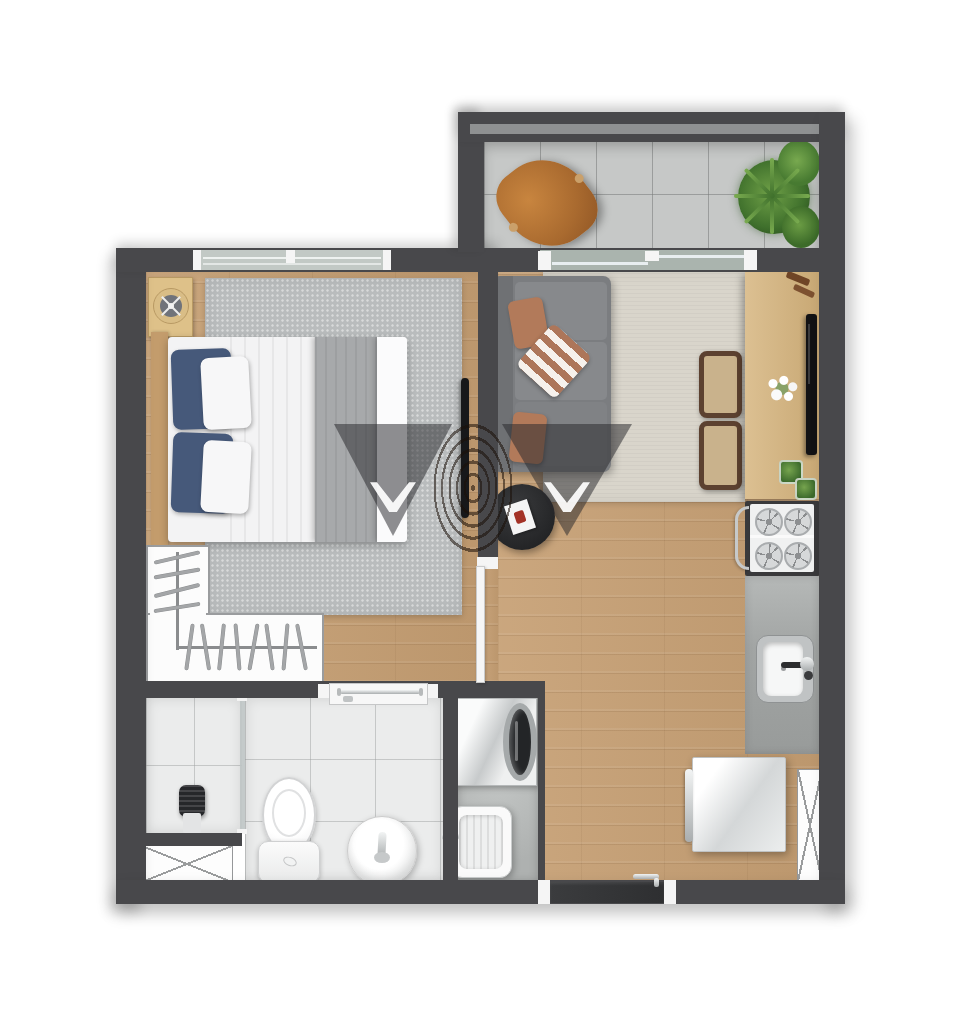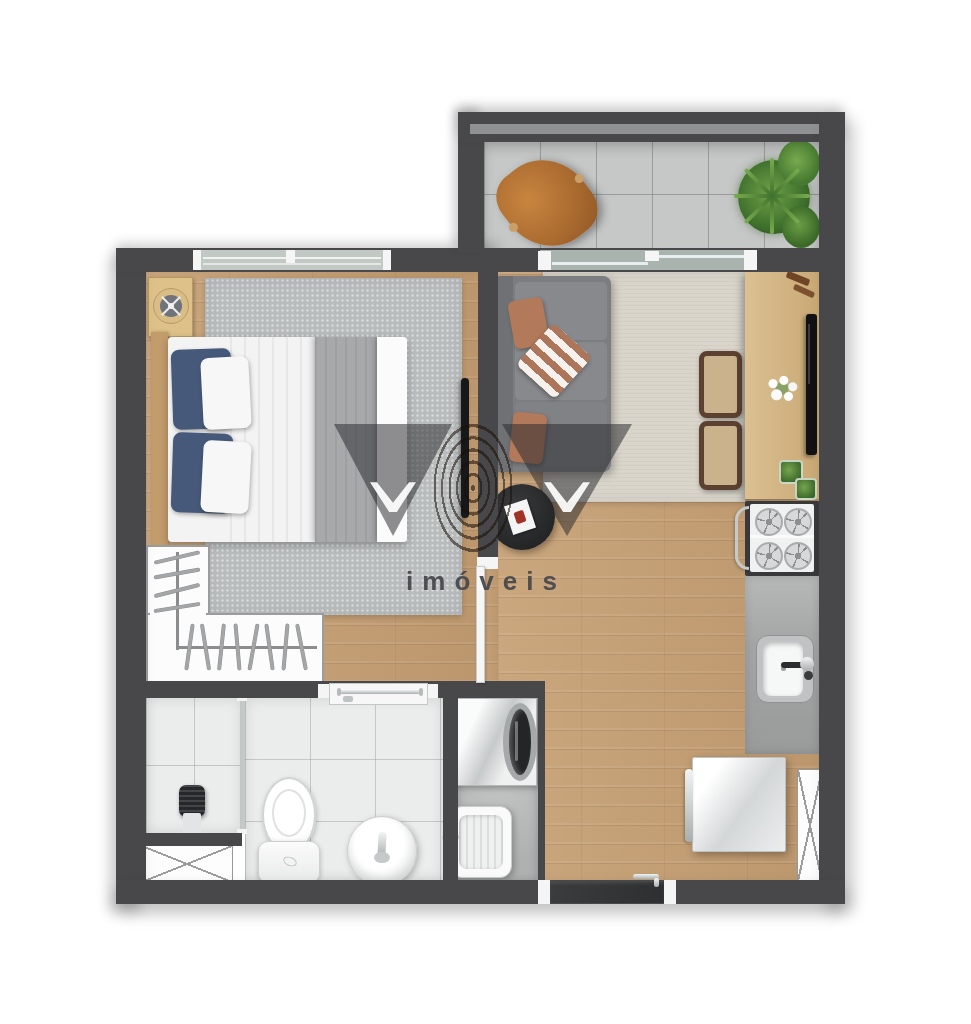--- a/index.html
+++ b/index.html
@@ -256,15 +256,14 @@
   <div class="white-panel" style="left:477px;top:557px;width:21px;height:12px;"></div>
   <div class="abs" style="left:476px;top:566px;width:9px;height:117px;background:#f6f6f6;border:1px solid #c9cacb;box-sizing:border-box;box-shadow:1px 1px 3px rgba(0,0,0,.2);"></div>
 
   <div class="wm-tri" style="left:334px;top:424px;width:118px;height:112px;">
     <div class="wm-v"></div>
   </div>
   <div class="wm-tri" style="left:502px;top:424px;width:130px;height:112px;">
     <div class="wm-v"></div>
   </div>
   <div class="wm-wave" style="left:433px;top:422px;width:80px;height:132px;"></div>
-  <div class="wm-text" style="left:346px;top:566px;width:280px;">imóveis</div>
 
 </div>
 
 </body></html>

